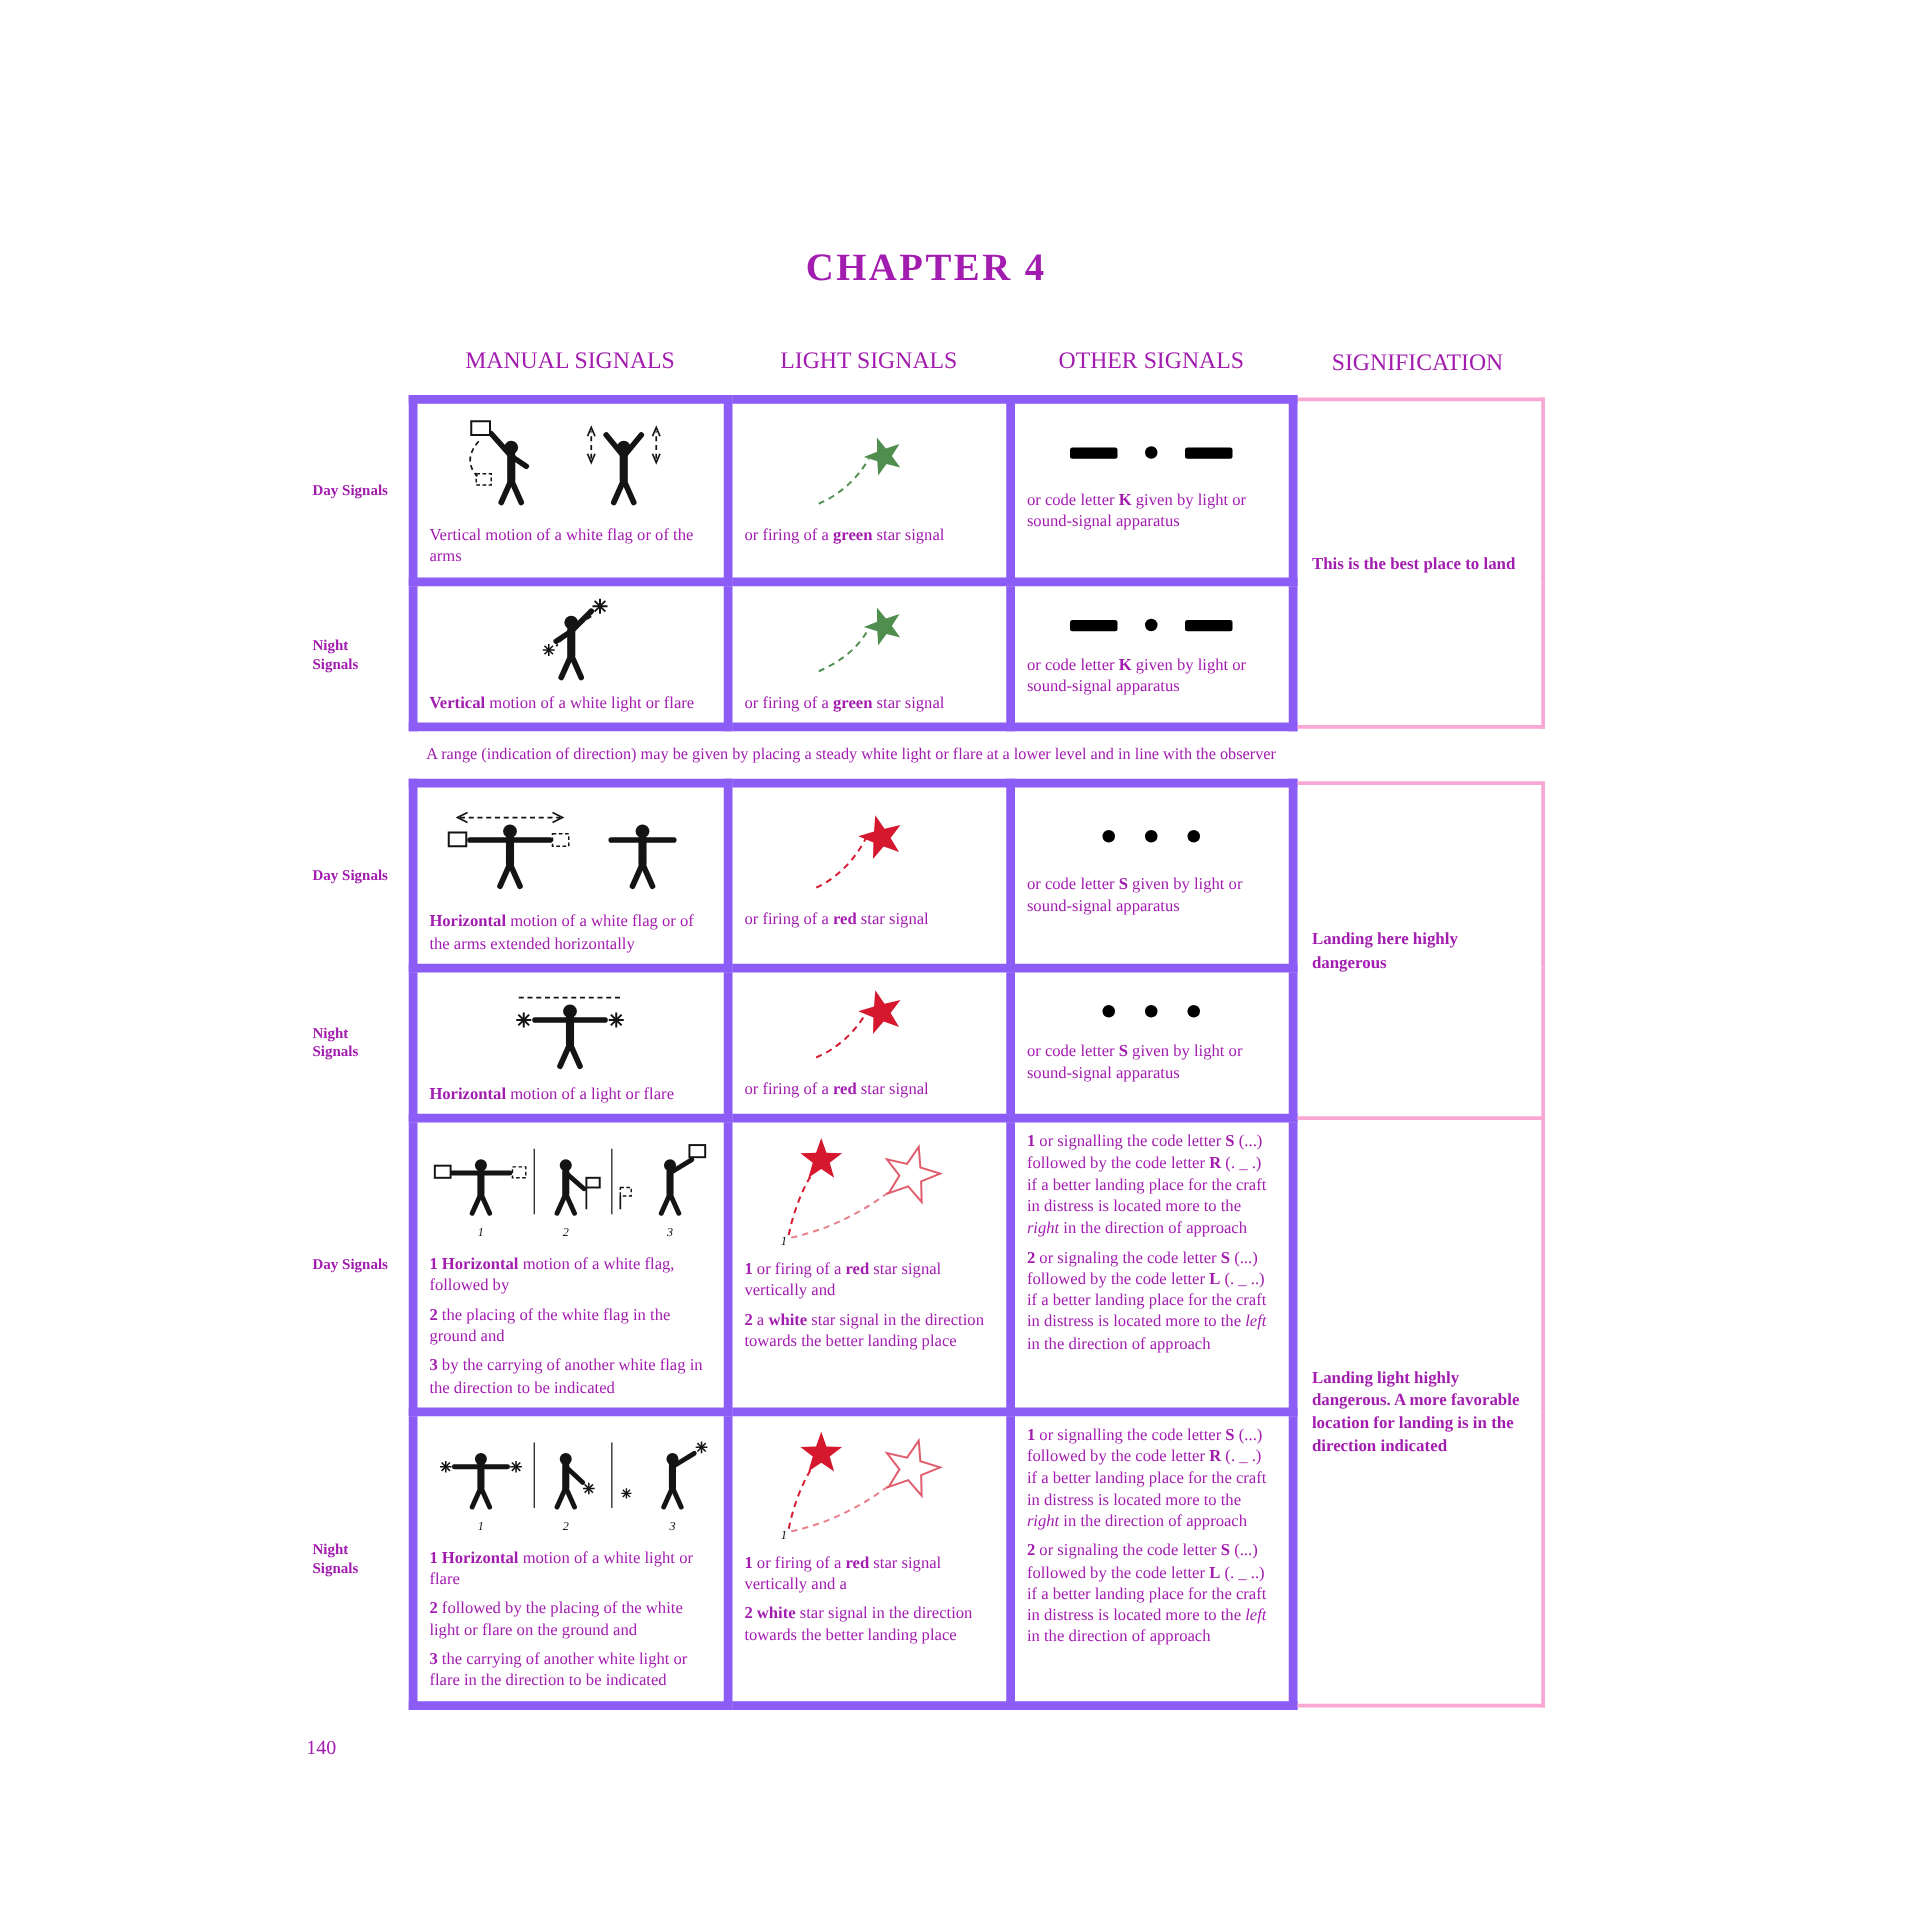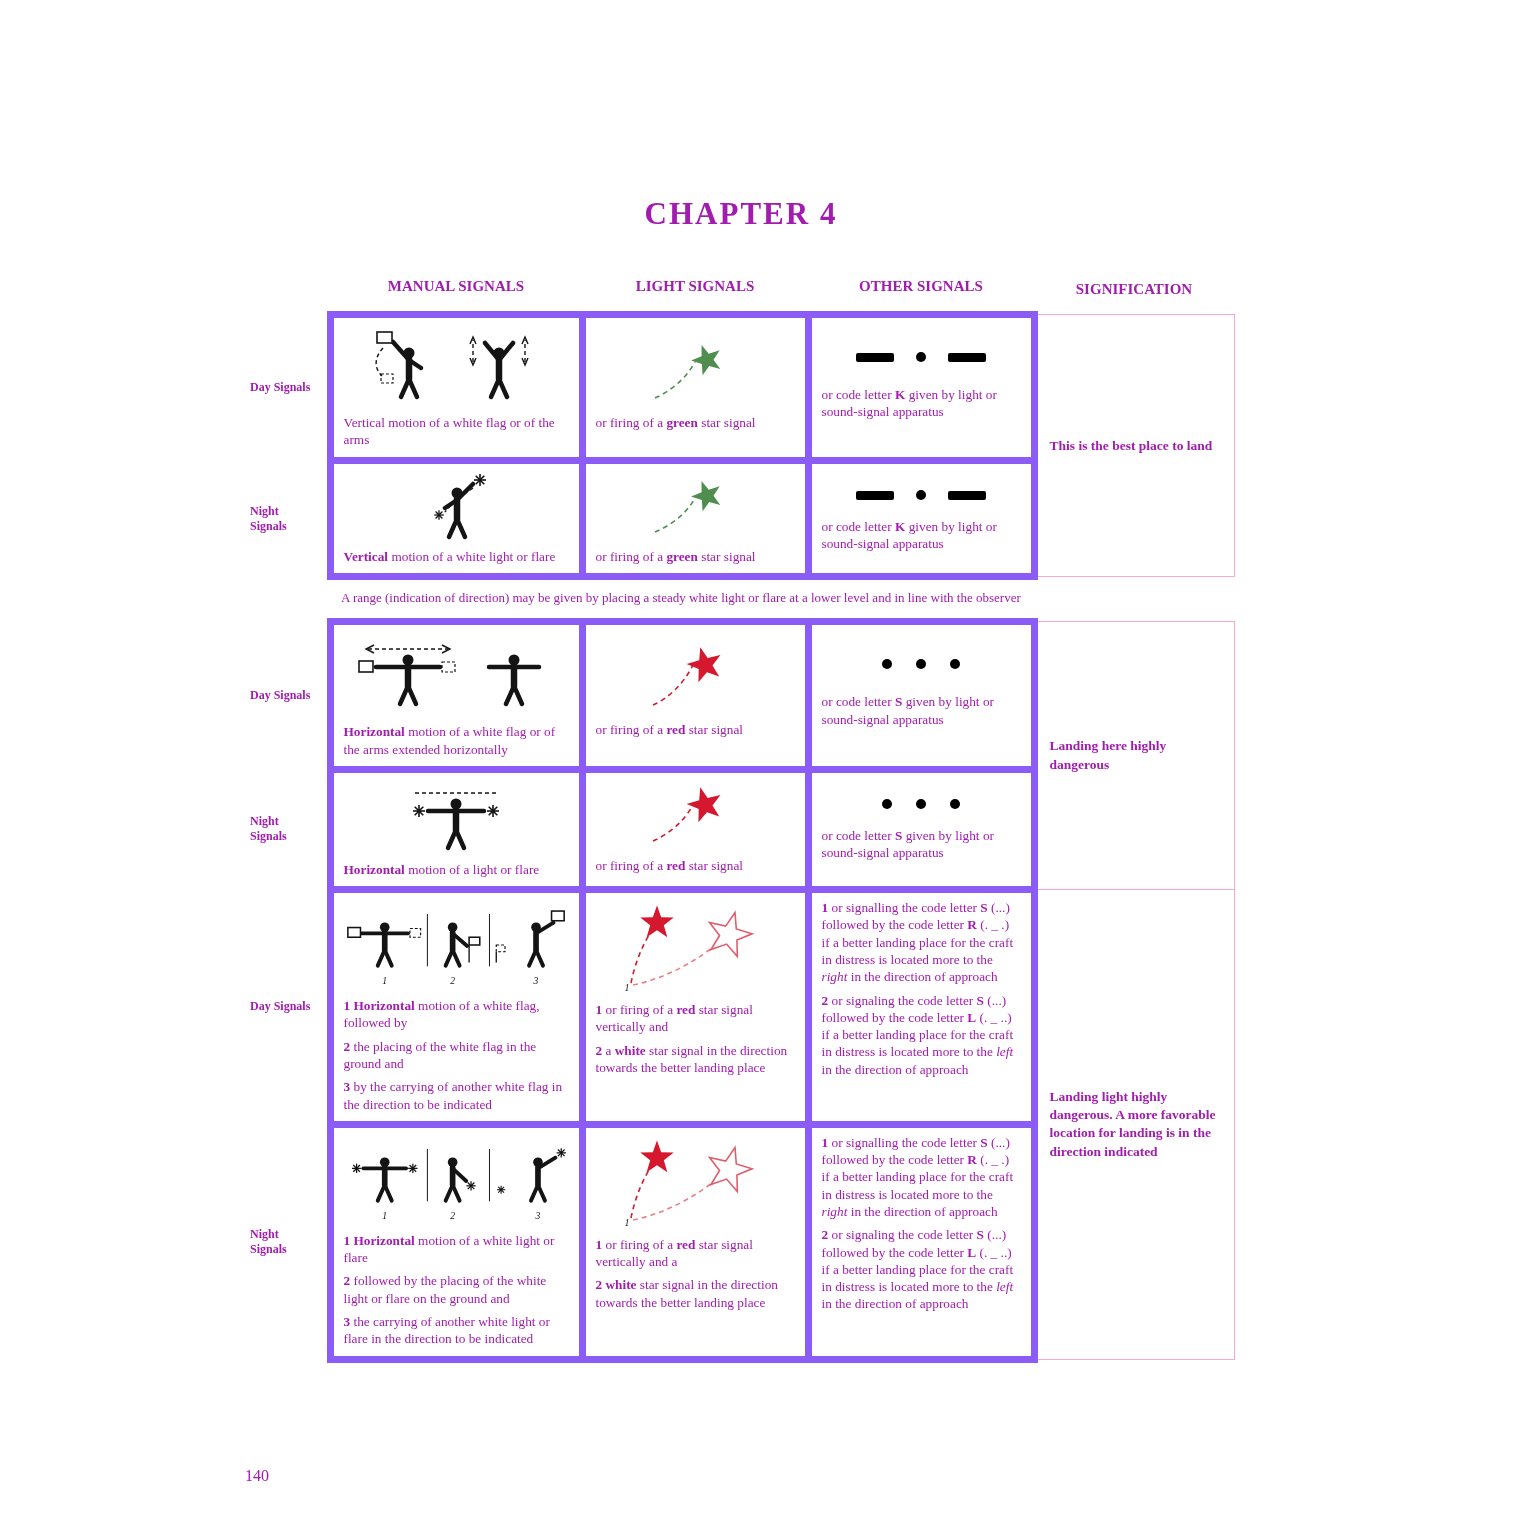--- a/index.html
+++ b/index.html
@@ -6,38 +6,38 @@
   .sheet{position:relative;width:1540px;height:1540px;background:#ffffff;color:#a21caf;
          font-family:"Liberation Serif","DejaVu Serif",serif;overflow:hidden;}
   .content{width:986px;margin-left:248px;}
   .title{margin:0;padding-top:196px;text-align:center;font-size:31px;font-weight:bold;letter-spacing:2px;}
   .subtitle{margin:38px 0 0 0;text-align:center;font-size:24px;font-weight:bold;letter-spacing:.5px;}
   .heading{margin:34px auto 0 auto;max-width:900px;text-align:center;font-size:20.5px;font-weight:bold;line-height:1.35;}
 
   table.sig-table{border-collapse:collapse;table-layout:fixed;width:986px;margin-top:46px;}
   col.c-label{width:82px;} col.c-manual{width:252px;} col.c-light{width:226px;}
   col.c-other{width:226px;} col.c-sig{width:200px;}
-  th{border:none;font-size:15px;font-weight:bold;text-align:center;vertical-align:bottom;padding:0 0 16px 0;}
+  th{border:none;font-size:19px;font-weight:normal;text-align:center;vertical-align:bottom;padding:0 0 16px 0;}
   td.c{border:7px solid #8b5cf6;vertical-align:top;padding:6px 10px 8px 10px;font-size:13.3px;line-height:1.3;}
   td.label{border:none;vertical-align:middle;font-weight:bold;font-size:12px;line-height:1.25;
            padding:0 14px 0 2px;}
-  td.sig{border:1px solid #f9a8d4;vertical-align:middle;font-weight:bold;font-size:13.5px;line-height:1.35;padding:8px 12px;}
+  td.sig{border:3px solid #f9a8d4;vertical-align:middle;font-weight:bold;font-size:13.5px;line-height:1.35;padding:8px 12px;}
   td.note-cell{border:none;font-size:13px;padding:10px 0 12px 93px;}
   tr.h1{height:146px;} tr.h2{height:113px;} tr.h3{height:131px;}
   tr.h4{height:114px;} tr.h5{height:196px;} tr.h6{height:189px;}
   .cell-text{margin:0;} .cell-text + .cell-text{margin-top:2px;}
   .dense{font-size:12.6px;line-height:1.24;}
   .dense .cell-text + .cell-text{margin-top:6px;}
   .icon-wrap{display:flex;justify-content:center;align-items:flex-end;margin:4px 0 10px 0;}
   .morse{display:flex;justify-content:center;align-items:center;margin:28px 0 24px 0;}
   .morse-tight{margin:20px 0 18px 0;}
   .dash{display:inline-block;width:38px;height:9px;background:#000;border-radius:2px;margin:0 10px;}
   .dot{display:inline-block;width:10px;height:10px;background:#000;border-radius:50%;margin:0 12px;}
   .b{font-weight:bold;} .i{font-style:italic;}
-  .pageno{position:absolute;left:245px;top:1467px;font-size:16px;}
+  .pageno{position:absolute;left:245px;top:1390px;font-size:16px;}
   
   .limb{stroke:#141414;stroke-width:4.5;stroke-linecap:round;fill:none;}
   .limb2{stroke:#141414;stroke-width:4;stroke-linecap:round;fill:none;}
   .thin{stroke:#141414;stroke-width:1.4;fill:none;}
   .dashes{stroke:#141414;stroke-width:1.4;stroke-dasharray:4 3;fill:none;}
   .flagr{fill:#fff;stroke:#141414;stroke-width:1.6;}
   .flagghost{fill:none;stroke:#141414;stroke-width:1.2;stroke-dasharray:3 2;}
   .sep{stroke:#141414;stroke-width:1;}
   .num{font:italic 10px "Liberation Serif",serif;fill:#141414;text-anchor:middle;}
   .traj{fill:none;stroke-width:1.6;stroke-dasharray:5 4;}

